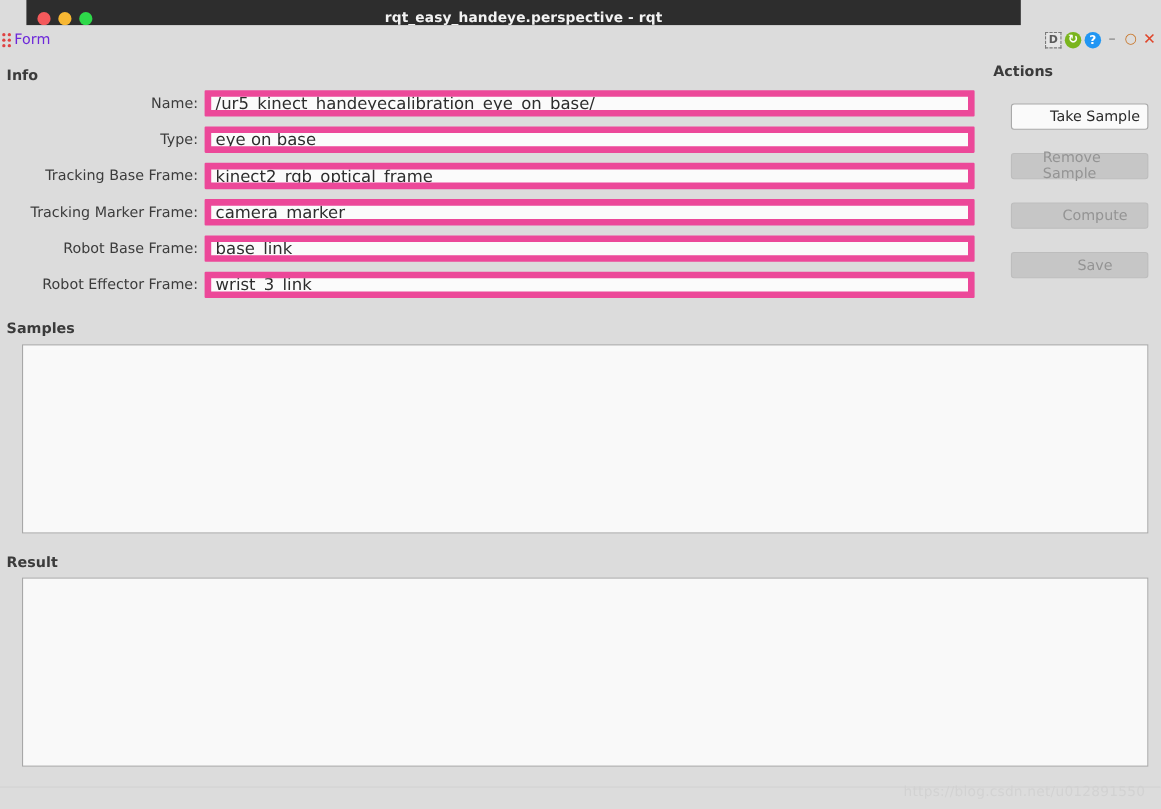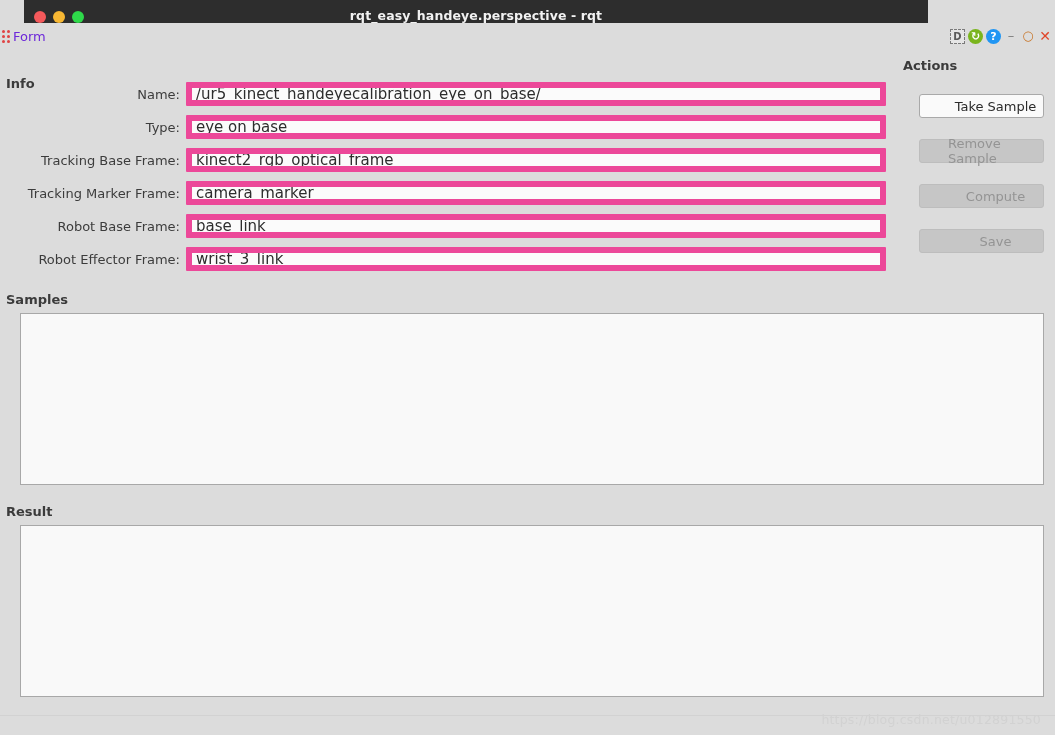--- a/index.html
+++ b/index.html
@@ -135,21 +135,21 @@
   .wbtn.min { color: #7a7a7a; }
   .wbtn.maxi { color: #c8762a; }
 
   
   .heading {
     position: absolute;
     font-size: 13px;
     font-weight: bold;
     color: #3b3b3b;
   }
-  #heading-info    { left: 6px;  top: 76px; }
+  #heading-info    { left: 6px;  top: 62px; }
   #heading-actions { left: 903px; top: 58px; }
   #heading-samples { left: 6px;  top: 292px; }
   #heading-result  { left: 6px;  top: 504px; }
 
   
   .form-grid {
     position: absolute;
     left: 20px;
     top: 81px;
     width: 866px;

